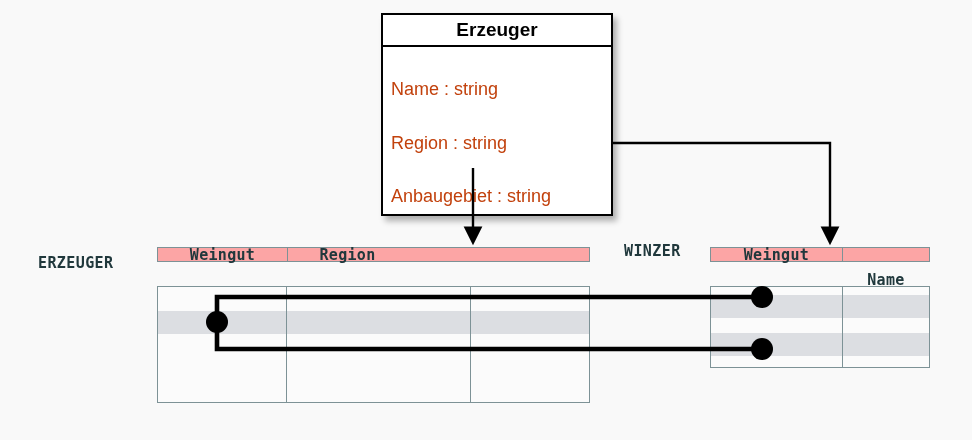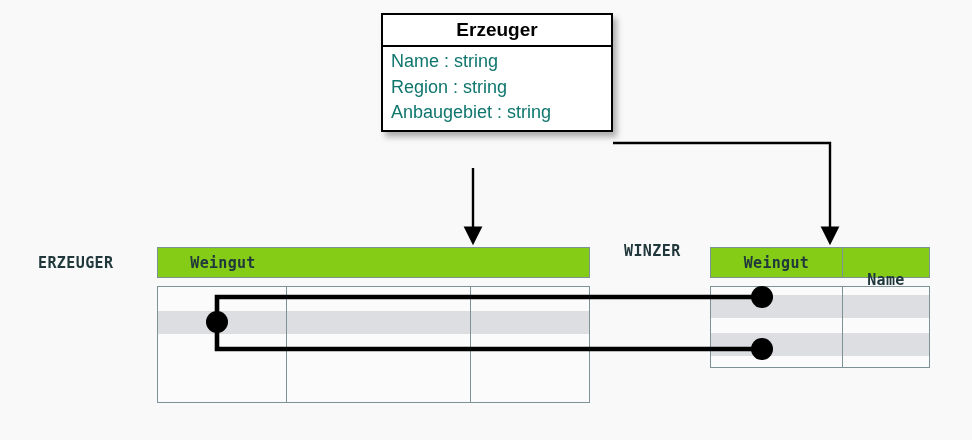--- a/index.html
+++ b/index.html
@@ -40,43 +40,44 @@
     border-bottom: 2px solid #000000;
     color: #000;
     line-height: 1.15;
   }
   .uml-attrs {
     padding: 2px 0 4px 0;
   }
   .uml-attr {
     font-family: "Liberation Sans", sans-serif;
     font-size: 18px;
-    color: #0f766e;
+    color: #c2410c;
     padding: 0 6px 0 8px;
     line-height: 1.43;
     white-space: nowrap;
+    margin-top: 28px;
   }
 
   
   .tbl-label {
     position: absolute;
     font-family: "DejaVu Sans Mono", monospace;
     font-weight: bold;
     font-size: 15px;
     letter-spacing: 0.4px;
     color: #20383c;
     white-space: nowrap;
   }
   .tbl-header {
     position: absolute;
     box-sizing: border-box;
     display: flex;
     border: 1px solid #7d9296;
-    background: #84cc16;
-    height: 31px;
+    background: #fca5a5;
+    height: 15px;
   }
   .hdr-cell {
     box-sizing: border-box;
     font-family: "DejaVu Sans Mono", monospace;
     font-weight: bold;
     font-size: 15px;
     color: #20383c;
     display: flex;
     align-items: center;
     justify-content: center;
@@ -127,20 +128,21 @@
       <div class="uml-attr">Name : string</div>
       <div class="uml-attr">Region : string</div>
       <div class="uml-attr">Anbaugebiet : string</div>
     </div>
   </div>
 
   <div class="tbl-label" style="left:38px; top:254px;">ERZEUGER</div>
 
   <div class="tbl-header" style="left:157px; top:247px; width:433px;">
     <div class="hdr-cell" style="width:130px;">Weingut</div>
+    <div class="hdr-cell" style="width:119px;">Region</div>
   </div>
 
   <div class="tbl-body" style="left:157px; top:286px; width:433px; height:117px;">
     <div class="row" style="height:24px;">
       <div class="cell" style="width:129px;"></div>
       <div class="cell" style="width:184px;"></div>
       <div class="cell" style="width:118px;"></div>
     </div>
     <div class="row hl" style="height:23px;">
       <div class="cell" style="width:129px;"></div>

